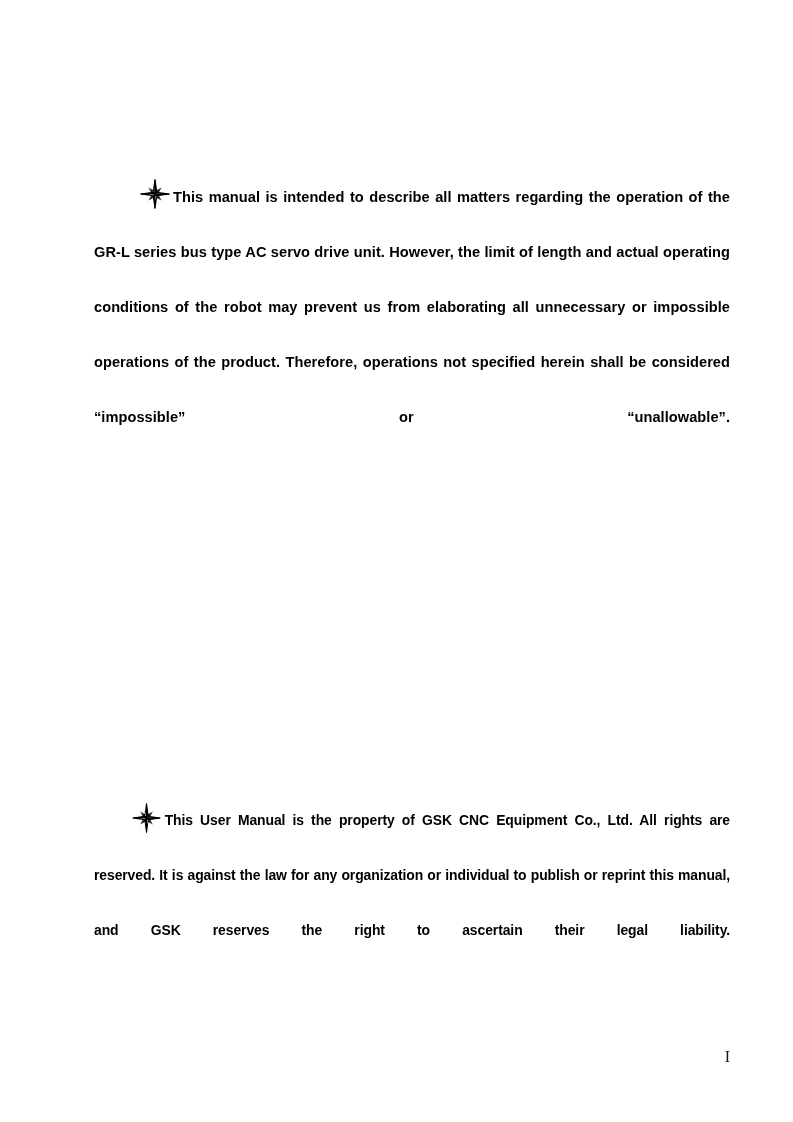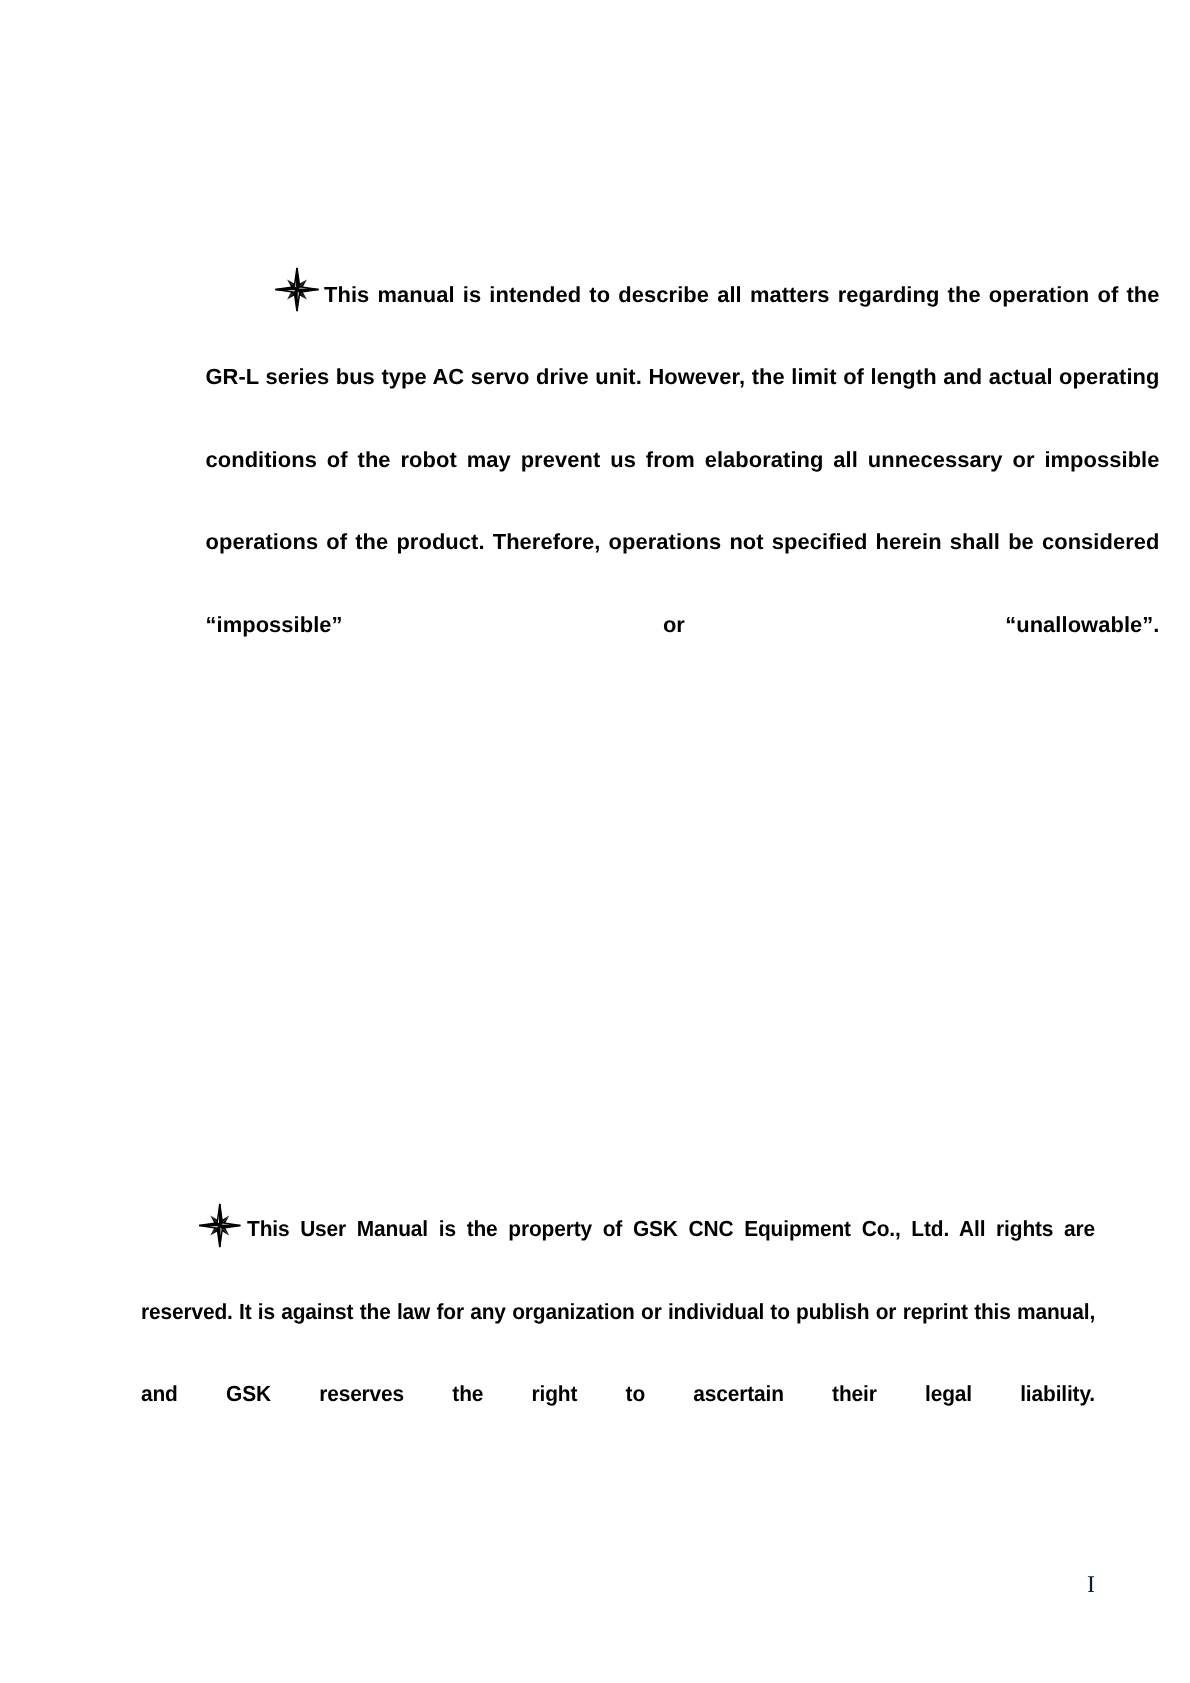--- a/index.html
+++ b/index.html
@@ -35,21 +35,20 @@
     text-justify: inter-word;
     font-weight: bold;
     color: #000000;
   }
 
   .para-notice {
     top: 155px;
     font-size: 14.6px;
     line-height: 55px;
     letter-spacing: 0.05px;
-    margin-left: 43px;
   }
 
   .para-copyright {
     top: 778px;
     font-size: 14.6px;
     line-height: 55px;
     letter-spacing: -0.1px;
     transform: scaleX(0.955);
     transform-origin: left center;
     width: 666px;

